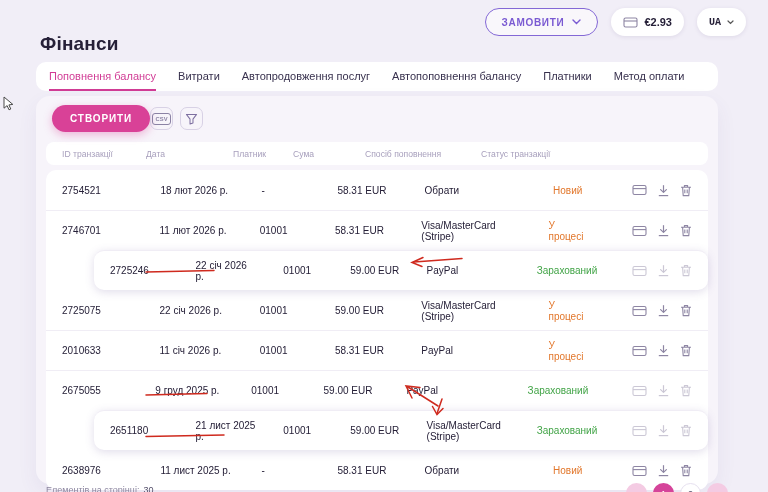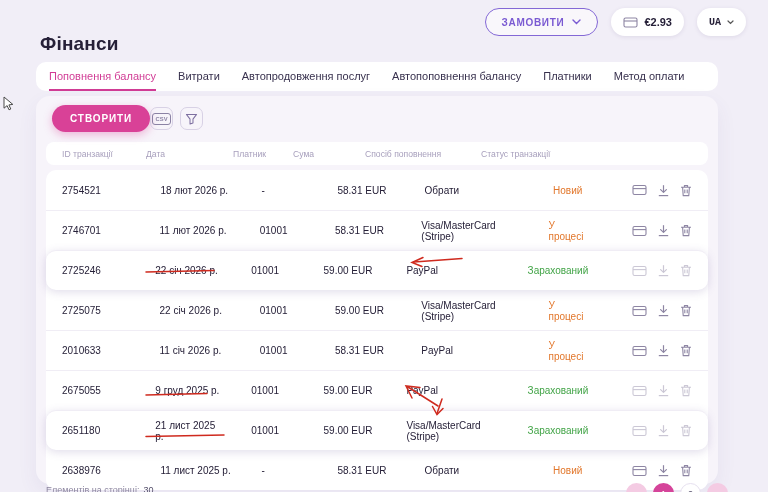--- a/index.html
+++ b/index.html
@@ -63,20 +63,21 @@
   .thead {
     margin:4px 10px 0; height:23px; background:#fff; border-radius:8px;
     display:flex; align-items:center; font-size:8.6px; color:#a79fbc;
   }
   .tbody { margin:5px 10px 0; background:#fff; border-radius:10px; }
   .row { height:40px; display:flex; align-items:center; font-size:10px; position:relative; background:transparent; cursor:pointer;gap:19px; }
   .row + .row { border-top:1px solid #f0edf5; }
   .row.raised {
     border-radius:10px; background:#fff; z-index:2;
     box-shadow:0 2px 10px rgba(100,80,150,.20);
+    margin-left:48px;
   }
   .row.raised + .row, .row.pre-raised + .row { border-top-color:transparent; }
   .c { padding-right:8px; }
   .c.id     { width:100px; padding-left:16px; }
   .c.date   { width:87px; }
   .c.payer  { width:60px; }
   .c.amount { width:72px; }
   .c.method { width:116px; }
   .c.status { flex:1; }
   .st-new, .st-progress { color:#e2772c; }

